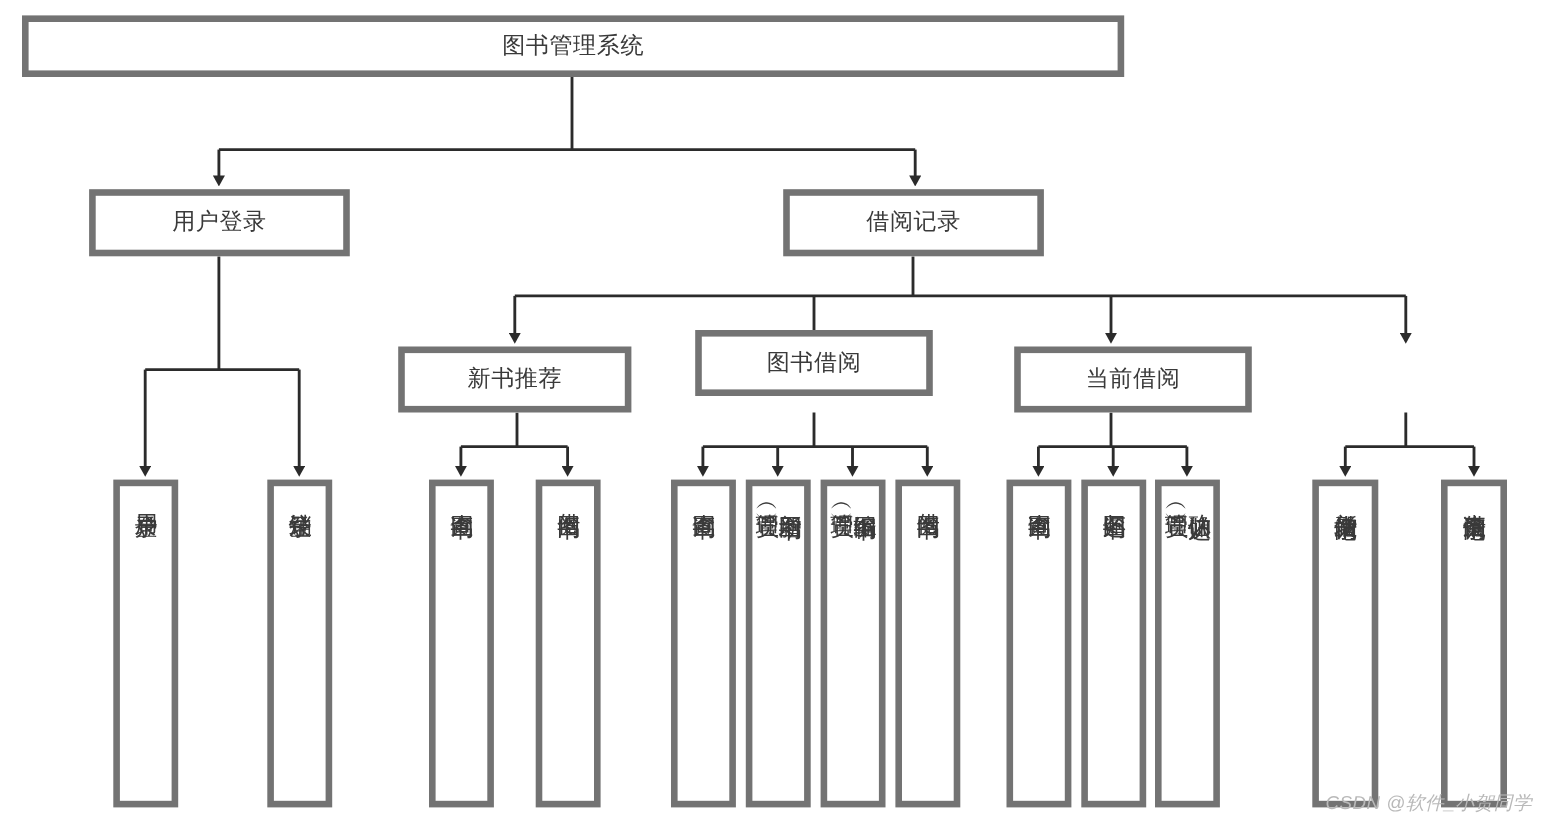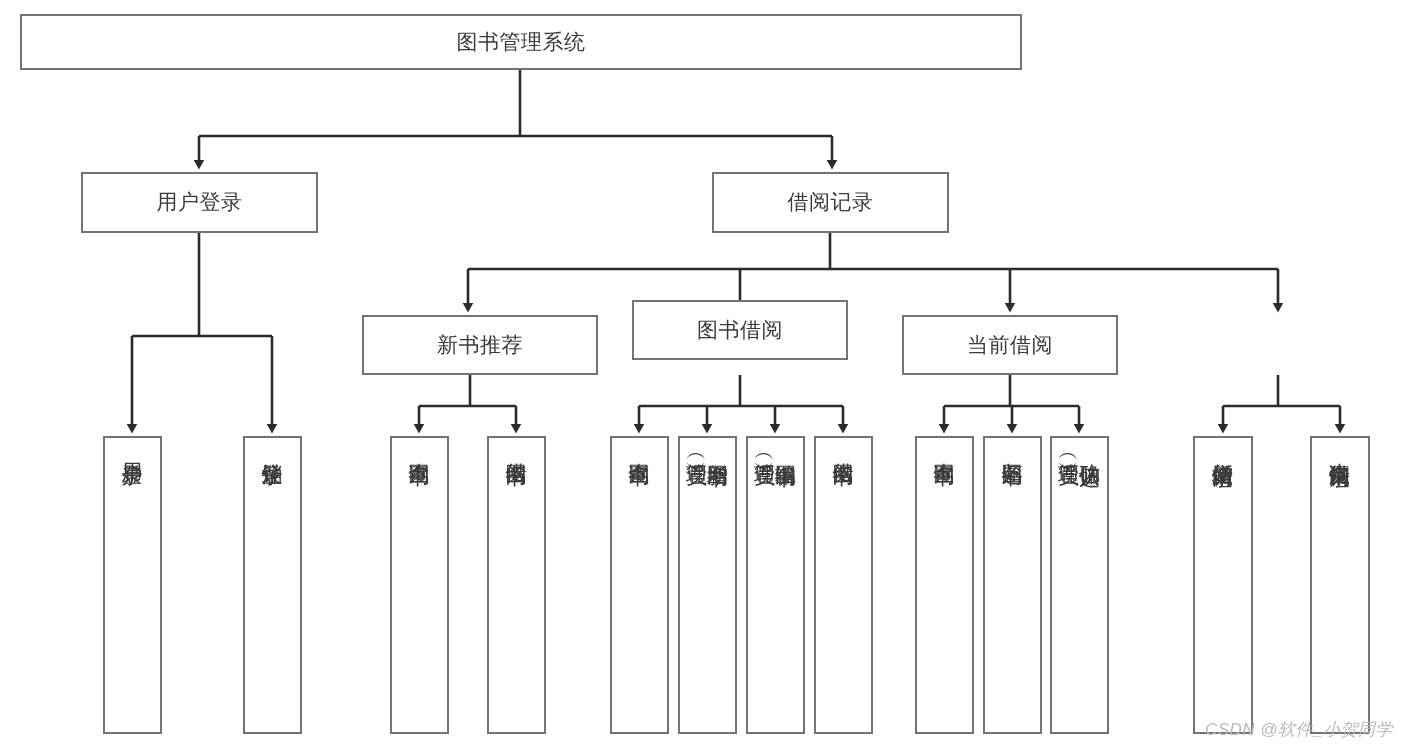--- a/index.html
+++ b/index.html
@@ -21,21 +21,21 @@
     position: absolute;
     left: 0;
     top: 0;
     width: 1405px;
     height: 747px;
     pointer-events: none;
   }
   .node {
     position: absolute;
     box-sizing: border-box;
-    border: 2px solid #737373;
+    border: 6px solid #737373;
     background: #ffffff;
     display: flex;
     align-items: center;
     justify-content: center;
     color: #3a3a3a;
     line-height: 1.18;
     text-align: center;
   }
   .node .label {
     color: #3a3a3a;
@@ -129,27 +129,27 @@
     <span class="label">图书管理系统</span>
   </div>
 
   <div class="node h" style="left:81px; top:172px; width:237px; height:61px;">
     <span class="label">用户登录</span>
   </div>
   <div class="node h" style="left:712px; top:172px; width:237px; height:61px;">
     <span class="label">借阅记录</span>
   </div>
 
-  <div class="node h" style="left:362px; top:315px; width:236px; height:60px;">
+  <div class="node h" style="left:362px; top:315px; width:212px; height:60px;">
     <span class="label">新书推荐</span>
   </div>
   <div class="node h" style="left:632px; top:300px; width:216px; height:60px;">
     <span class="label">图书借阅</span>
   </div>
-  <div class="node h" style="left:902px; top:315px; width:216px; height:60px;">
+  <div class="node h" style="left:922px; top:315px; width:216px; height:60px;">
     <span class="label">当前借阅</span>
   </div>
 
   <div class="node v" style="left:103px; top:436px; width:59px; height:298px;">
     <span class="label">用户登录</span>
   </div>
   <div class="node v" style="left:243px; top:436px; width:59px; height:298px;">
     <span class="label">注销登录</span>
   </div>
 

